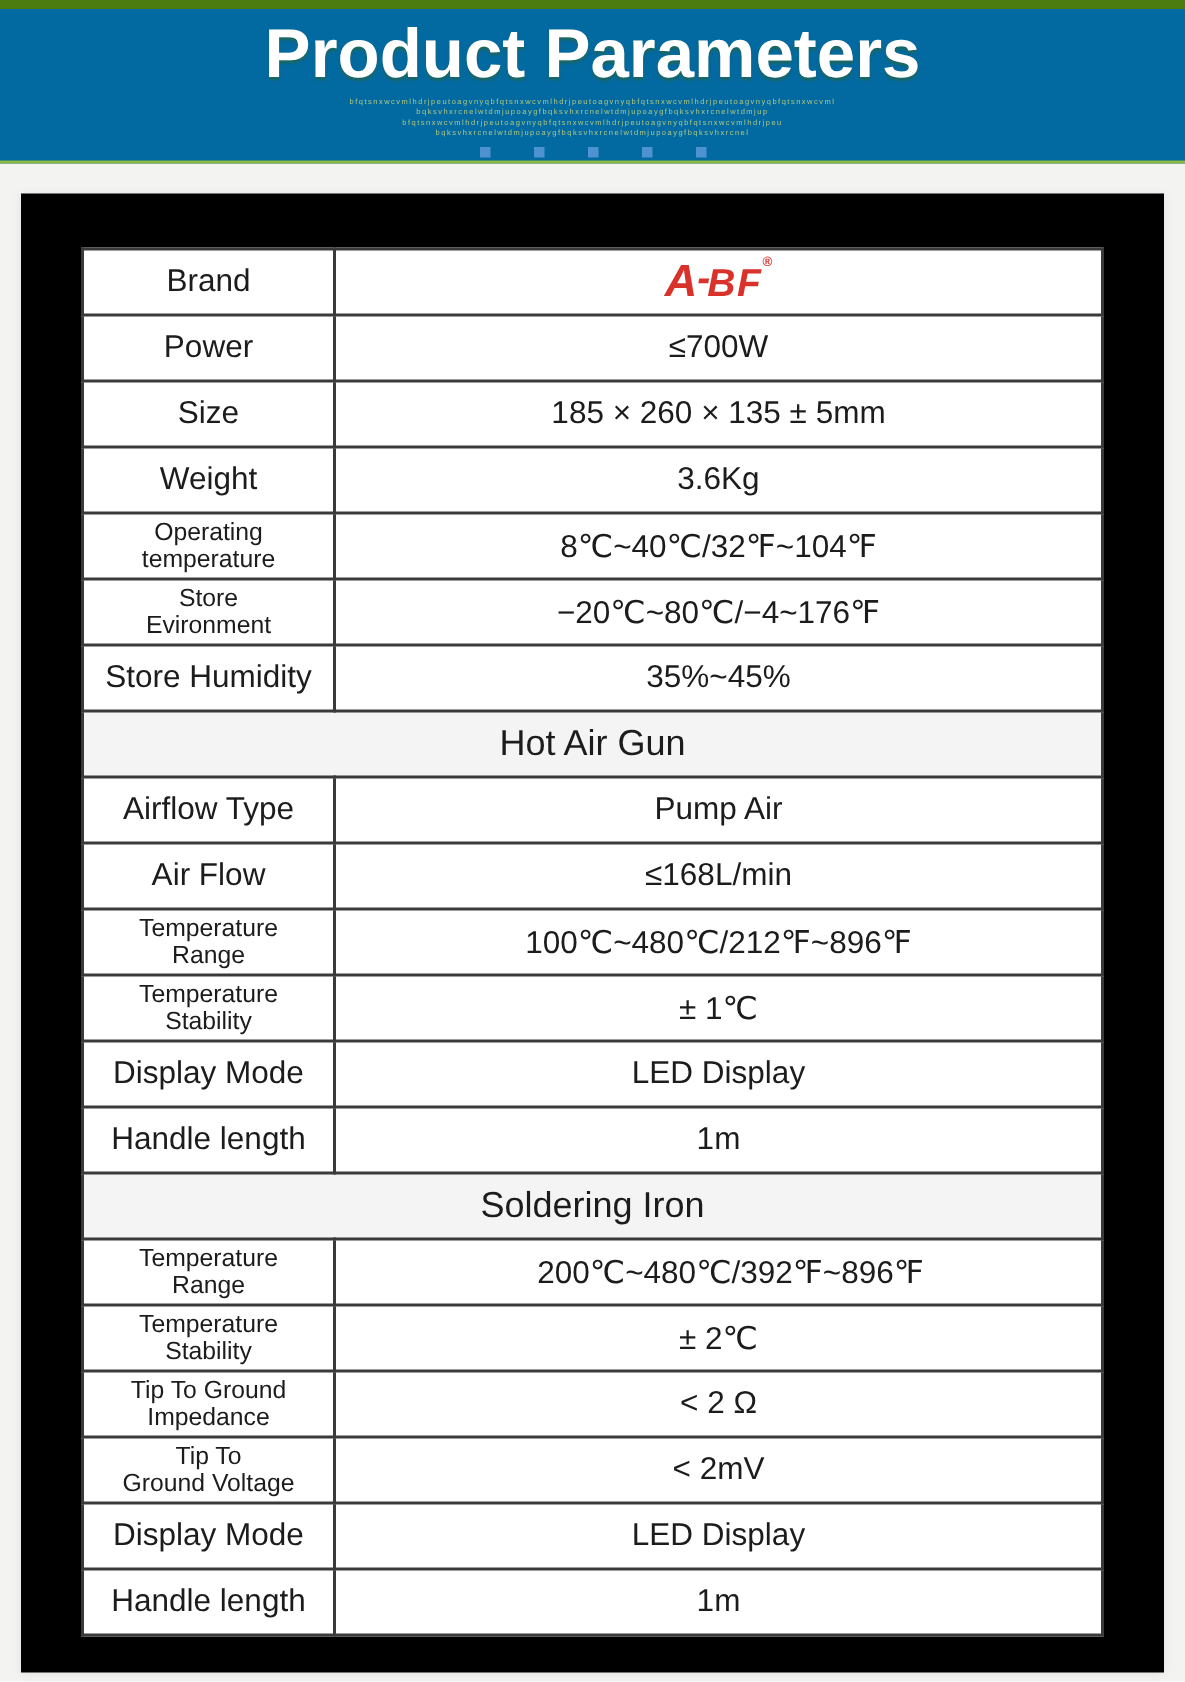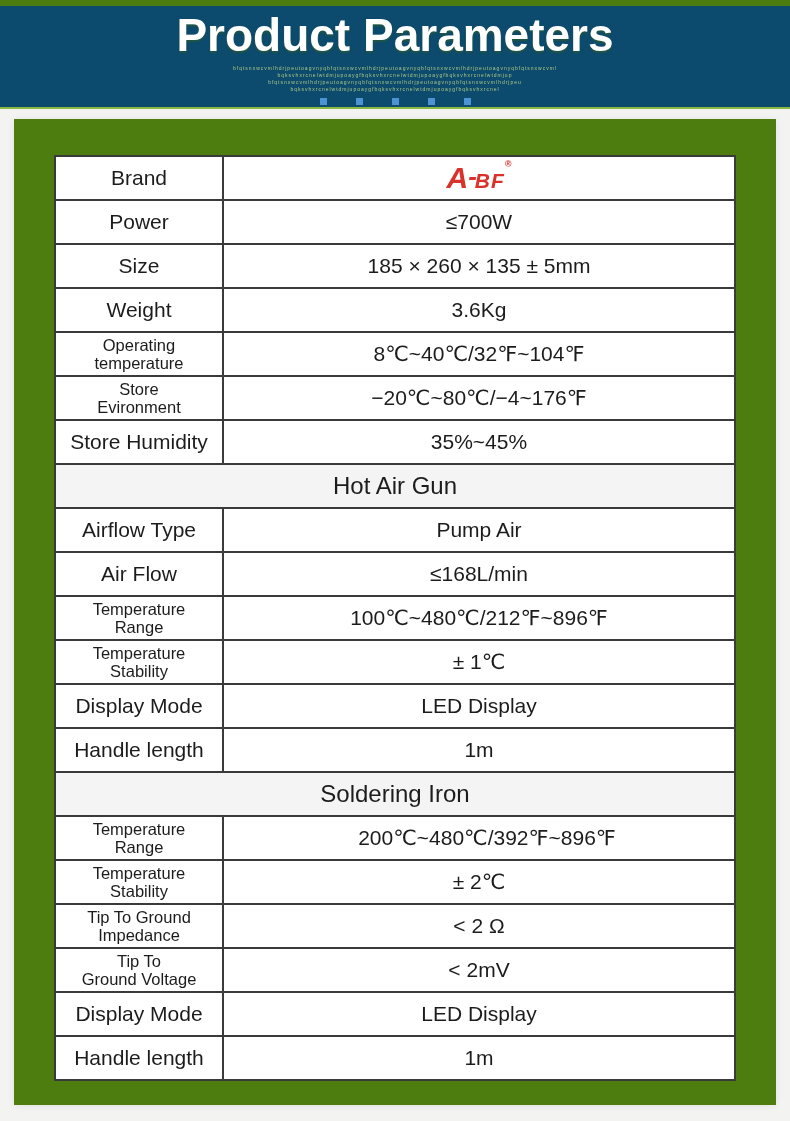--- a/index.html
+++ b/index.html
@@ -39,22 +39,22 @@
   }
   .wm-line{white-space:nowrap;overflow:hidden;margin:0 auto;}
   .wm-1{width:520px;} .wm-2{width:430px;} .wm-3{width:500px;} .wm-4{width:450px;}
   .dots{
     margin-top:5px;
     display:flex;justify-content:center;gap:29px;
   }
   .dot{width:7px;height:7px;background:#4d93d2;}
   
   .card{
-    position:absolute;left:14px;right:14px;top:119px;height:986px;
-    background:#4d7c0f;
+    position:absolute;left:14px;right:14px;top:129px;height:986px;
+    background:#000000;
     box-shadow:0 1px 7px rgba(0,0,0,0.07);
   }
   
   table.params{
     border-collapse:collapse;
     margin:36px auto 0 auto;
     width:676px;
     table-layout:fixed;
     background:#fff;
   }
@@ -77,27 +77,27 @@
   }
   
   .brand-logo{
     font-style:italic;
     font-weight:bold;
     color:#d8322b;
     white-space:nowrap;
   }
   .logo-a{font-size:30px;}
   .logo-dash{font-size:26px;font-weight:bold;letter-spacing:-2px;position:relative;top:-3px;}
-  .logo-bf{font-size:21px;letter-spacing:1px;}
+  .logo-bf{font-size:26px;letter-spacing:1px;}
   .logo-reg{font-size:9px;vertical-align:top;position:relative;top:-2px;}
 </style>
 </head>
 <body>
 
-<div class="banner" style="background: #0c4a6e; border-top-color: rgb(76, 124, 16);">
+<div class="banner" style="background: #0369a1; border-top-color: rgb(76, 124, 16);">
   <div class="banner-title">Product Parameters</div>
   <div class="watermark">
     <div class="wm-line wm-1">bfqtsnxwcvmlhdrjpeutoagvnyqbfqtsnxwcvmlhdrjpeutoagvnyqbfqtsnxwcvmlhdrjpeutoagvnyqbfqtsnxwcvml</div>
     <div class="wm-line wm-2">bqksvhxrcnelwtdmjupoaygfbqksvhxrcnelwtdmjupoaygfbqksvhxrcnelwtdmjup</div>
     <div class="wm-line wm-3">bfqtsnxwcvmlhdrjpeutoagvnyqbfqtsnxwcvmlhdrjpeutoagvnyqbfqtsnxwcvmlhdrjpeu</div>
     <div class="wm-line wm-4">bqksvhxrcnelwtdmjupoaygfbqksvhxrcnelwtdmjupoaygfbqksvhxrcnel</div>
   </div>
   <div class="dots">
       <span class="dot" style="background: rgb(77, 147, 210);"></span>
       <span class="dot" style="background: rgb(77, 147, 210);"></span>

